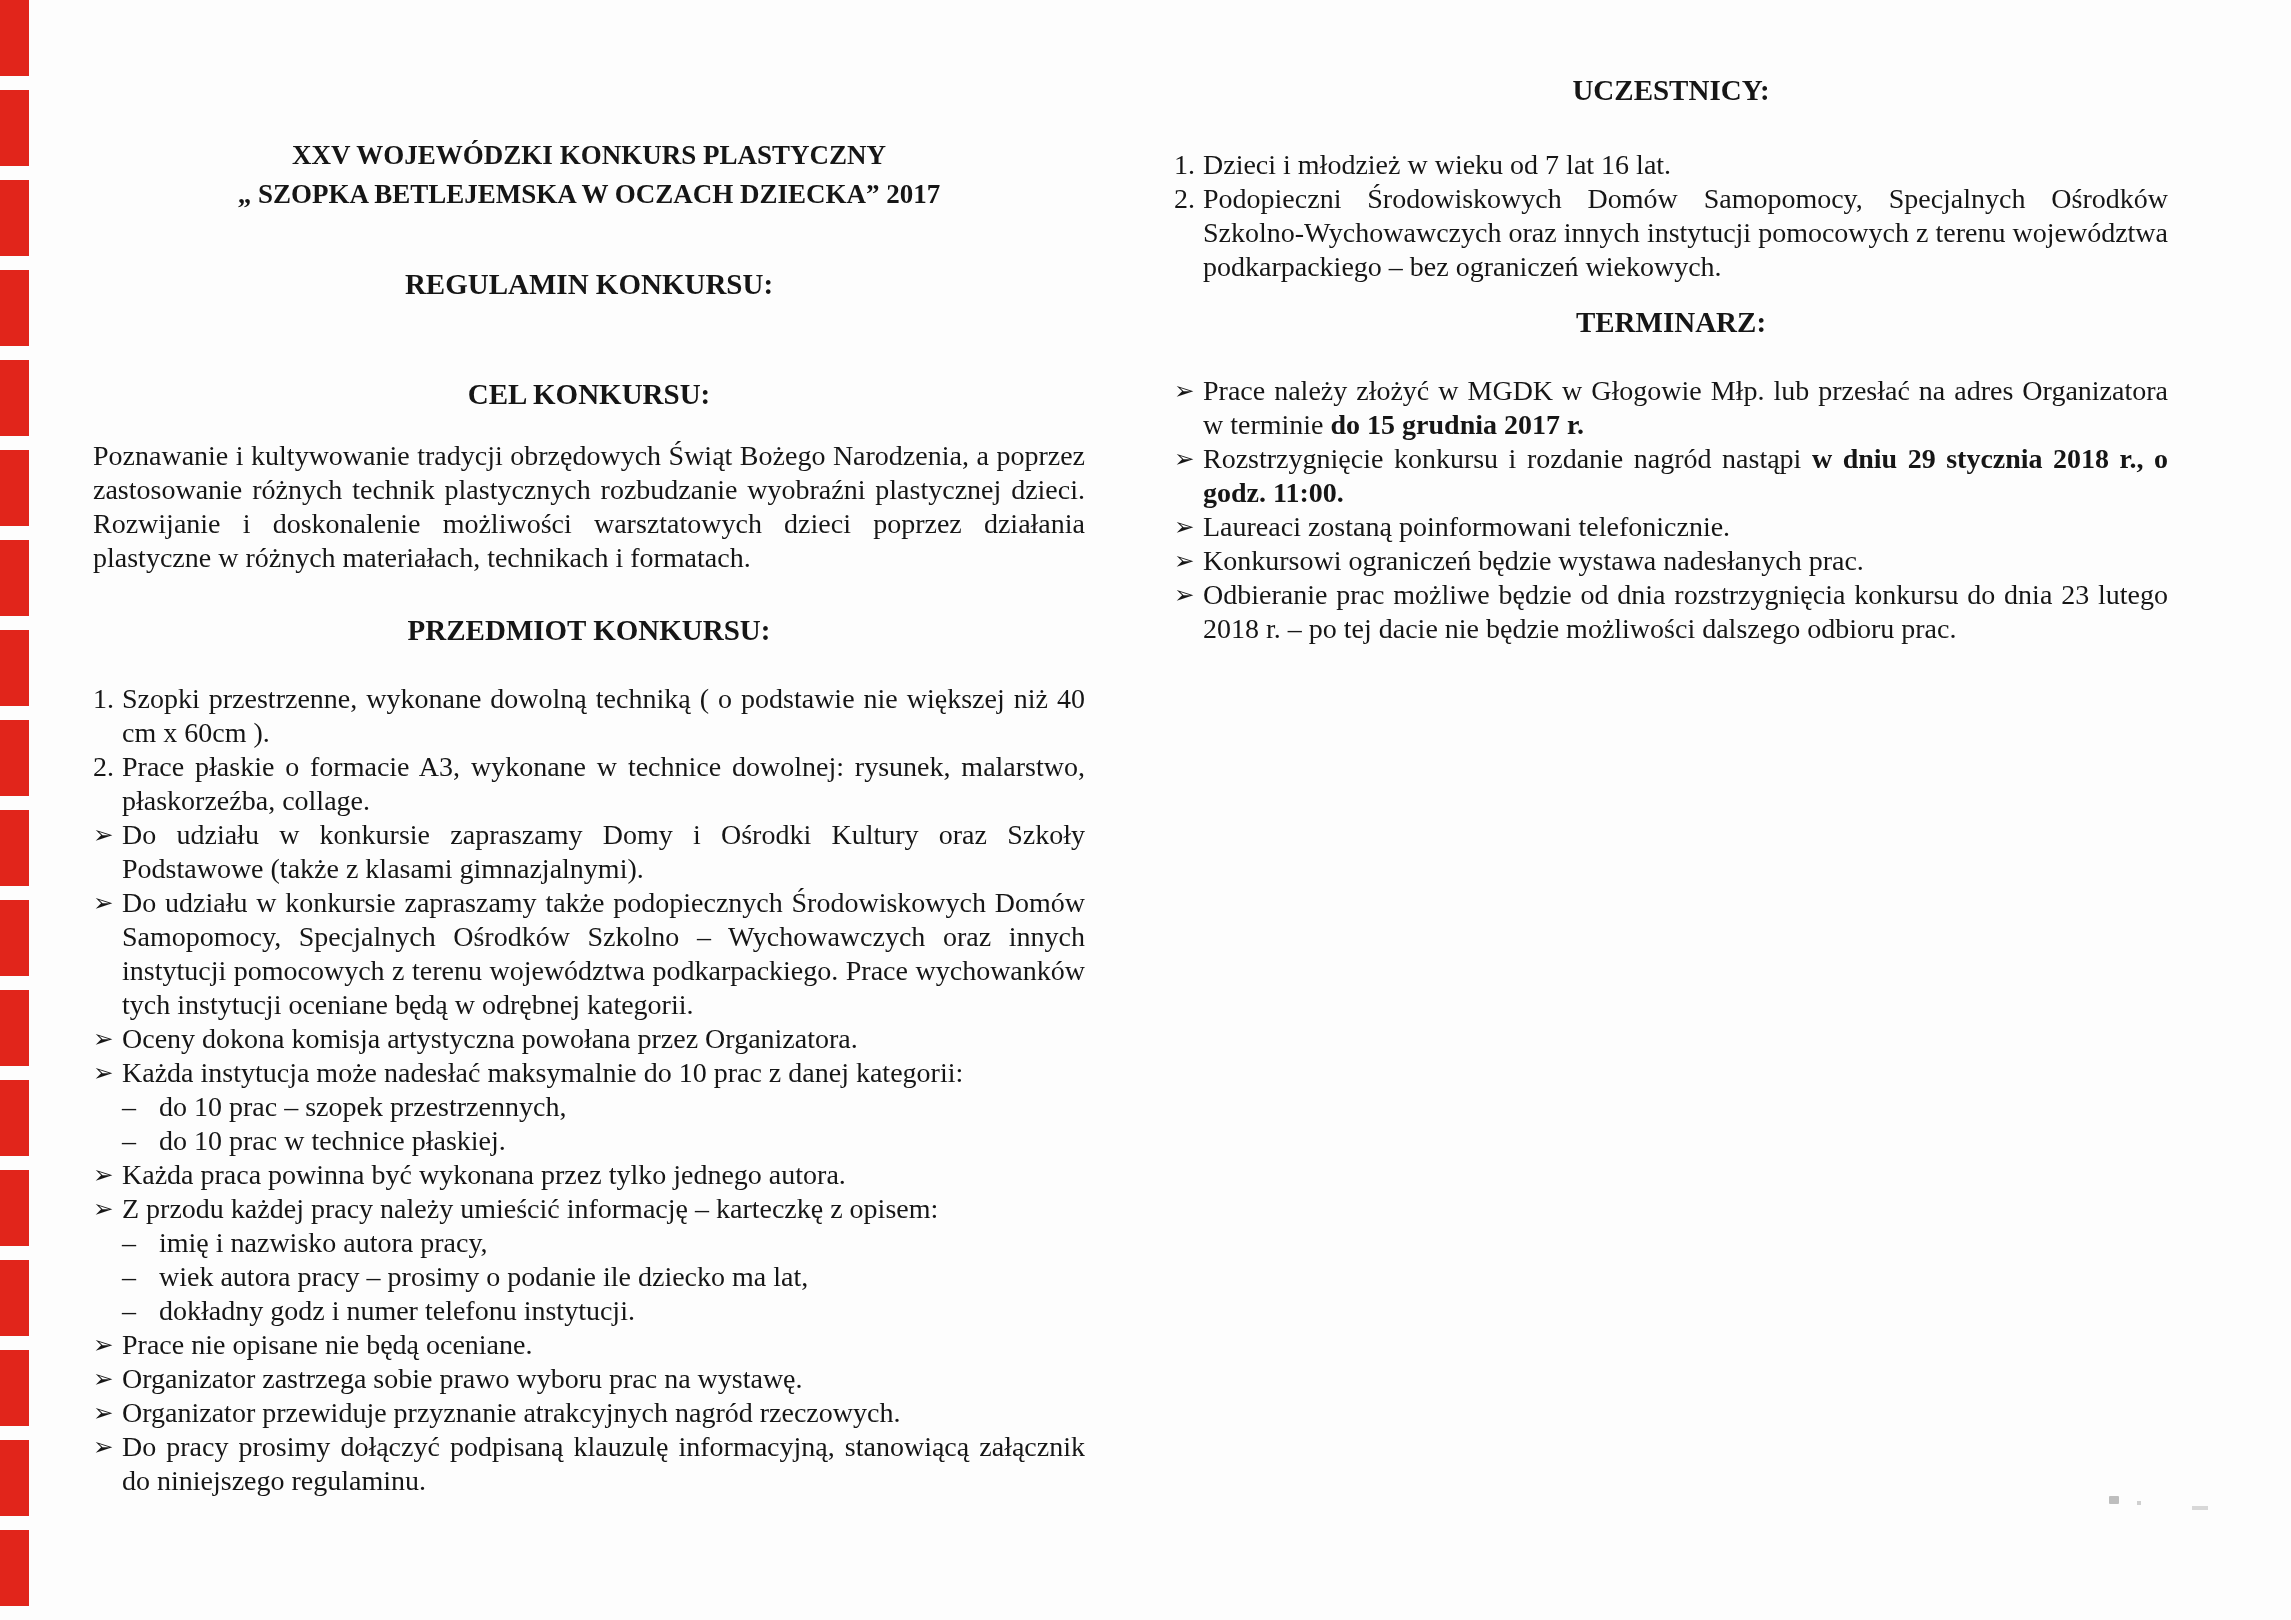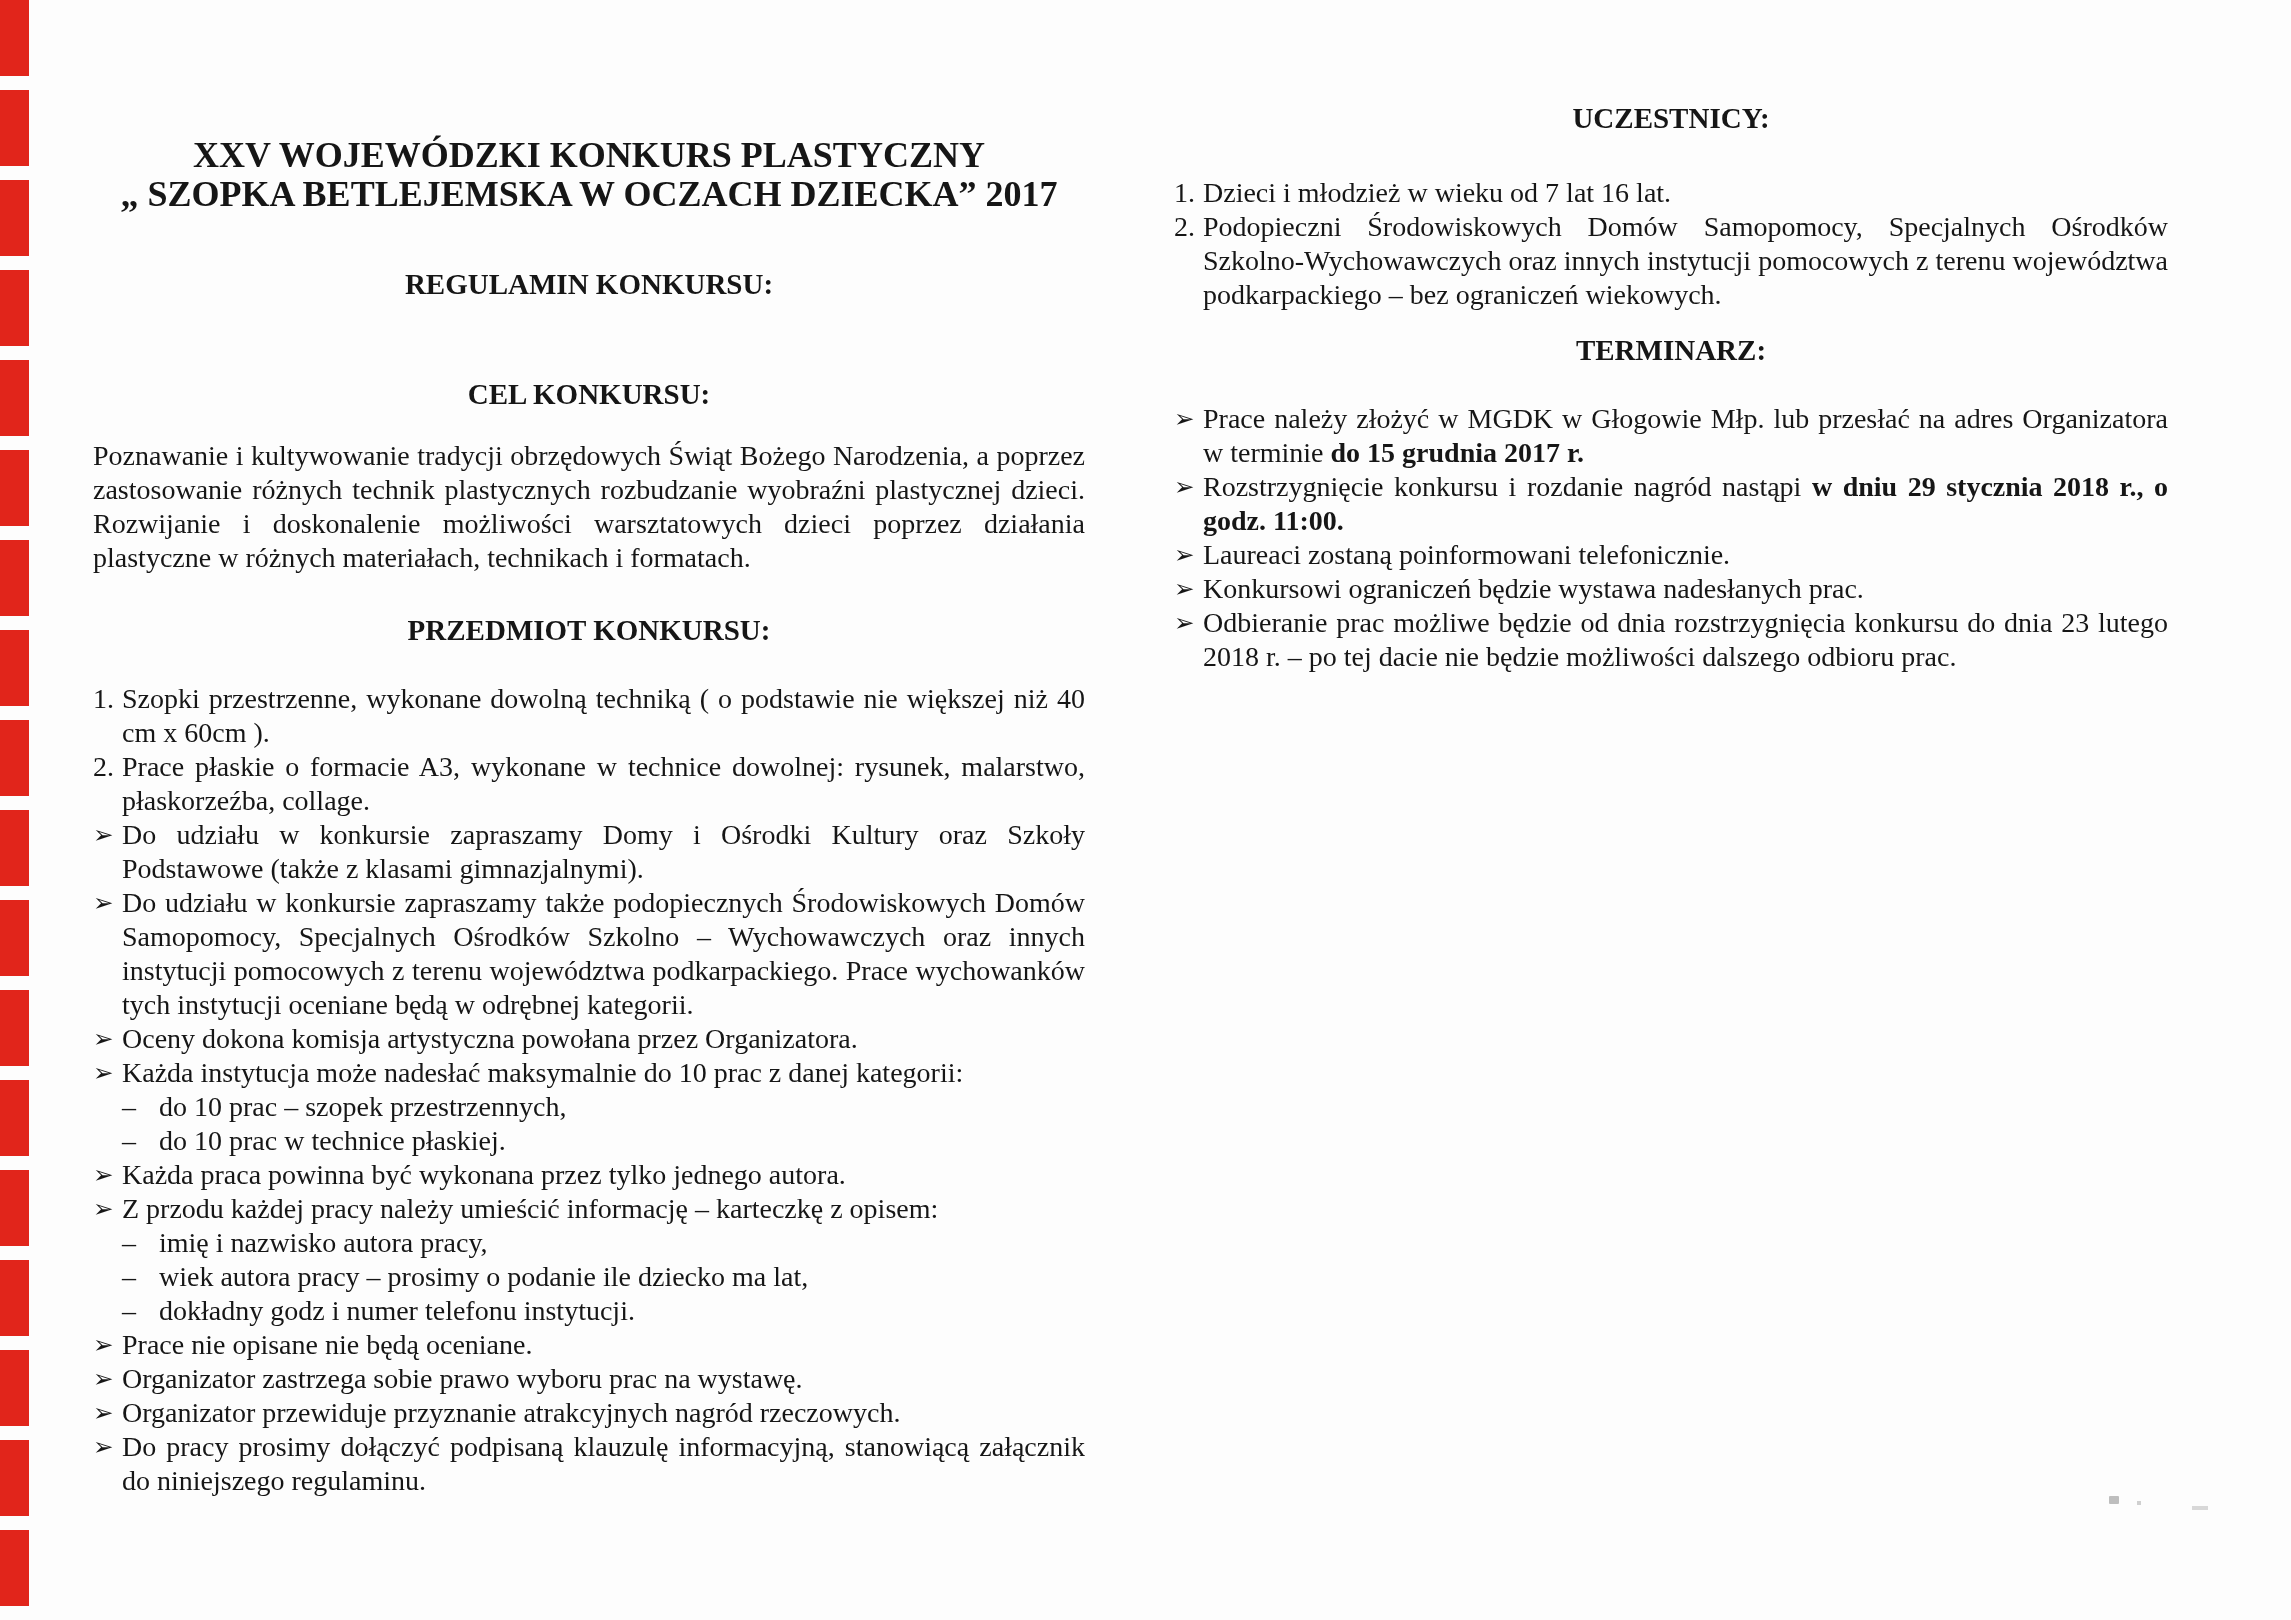--- a/index.html
+++ b/index.html
@@ -15,26 +15,26 @@
     position:absolute; left:0; top:0;
     width:29px; height:1620px;
     background:repeating-linear-gradient(to bottom,
       #e1251b 0px, #e1251b 76px,
       #fdfdfd 76px, #fdfdfd 90px);
   }
   .col { position:absolute; top:0; font-size:28px; line-height:34px; }
   .col-left  { left:93px;  width:992px; }
   .col-right { left:1174px; width:994px; }
 
-  .doc-title { margin-top:136px; text-align:center; font-weight:bold; font-size:36px; line-height:39px; }
+  .doc-title { margin-top:136px; text-align:center; font-weight:bold; font-size:27px; line-height:39px; }
   .heading   { text-align:center; font-weight:bold; font-size:29px; line-height:36px; }
   .h-regulamin { margin-top:52px; }
   .h-cel       { margin-top:74px; }
   .h-przedmiot { margin-top:37px; }
-  .h-uczestnicy { margin-top:100px; }
+  .h-uczestnicy { margin-top:72px; }
   .h-terminarz  { margin-top:20px; }
 
   .para { margin-top:27.4px; text-align:justify; }
 
   .list { margin-top:34px; }
   .list-uczestnicy { margin-top:40px; }
   .row { display:flex; align-items:flex-start; }
   .marker { flex:0 0 29px; }
   .arrow .marker { font-family:"DejaVu Sans", "Liberation Serif", serif; font-size:24.5px; line-height:34px; }
   .sub { padding-left:29px; }

